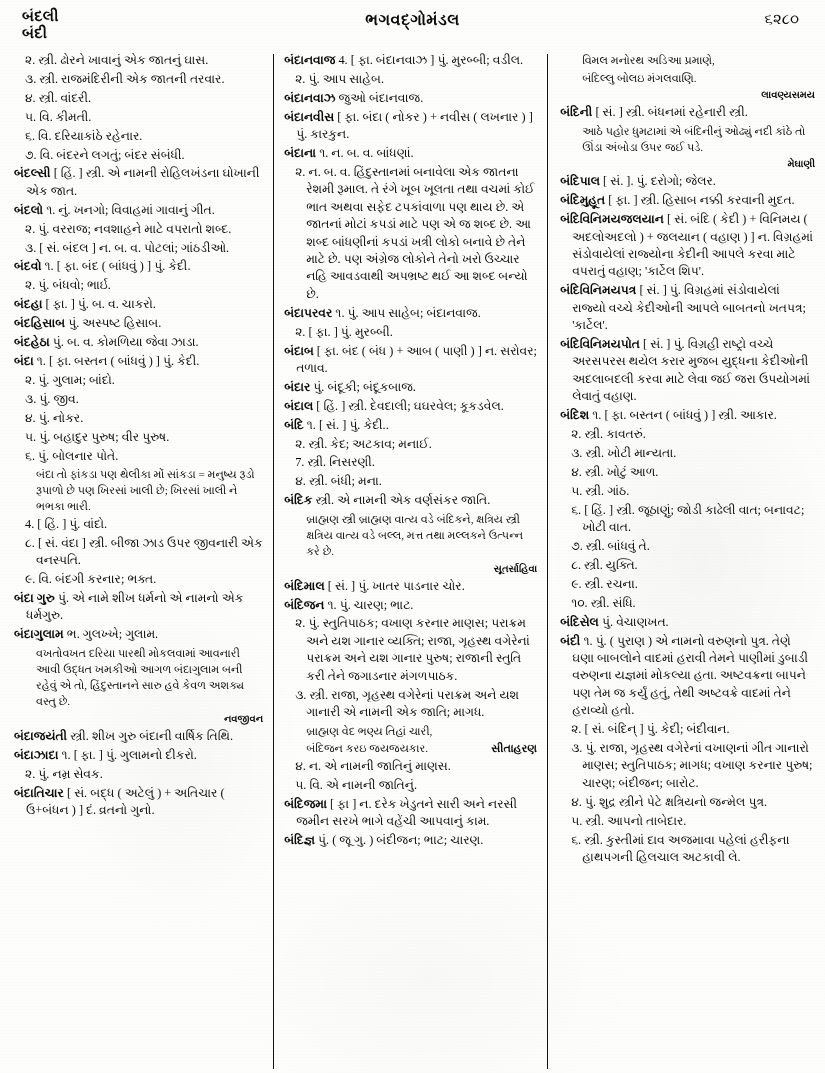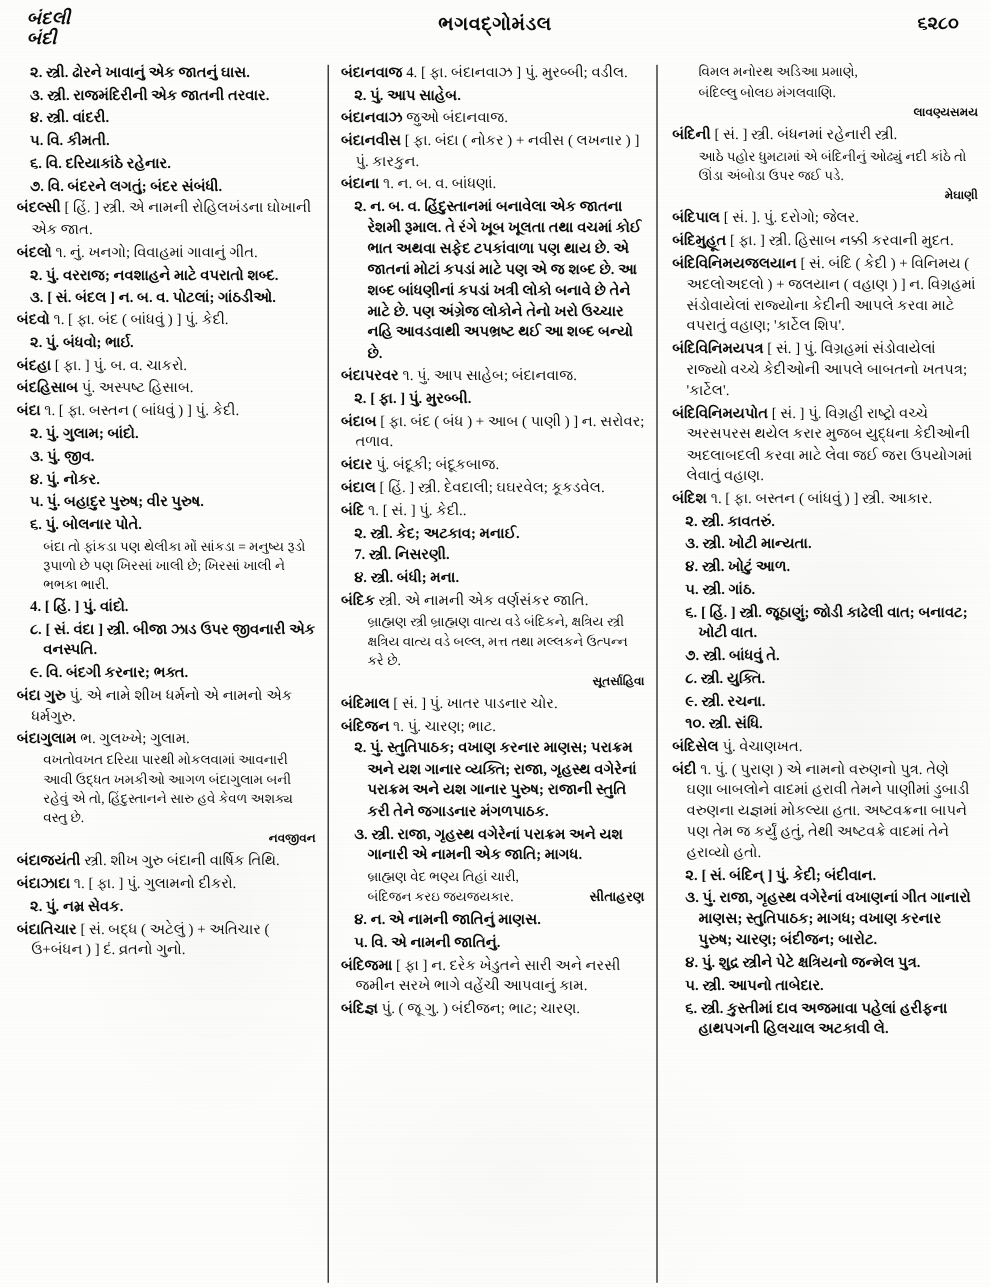--- a/index.html
+++ b/index.html
@@ -44,37 +44,36 @@
     height: 52px;
   }
   .head-left {
     position: absolute;
     left: 22px;
     top: 8px;
     font-weight: bold;
     font-size: 15px;
     line-height: 17px;
     letter-spacing: .2px;
-    font-style: italic;
   }
   .head-left div { white-space: nowrap; }
   .head-center {
     position: absolute;
     left: 0; right: 0;
     top: 11px;
     text-align: center;
     font-weight: bold;
     font-size: 16px;
     letter-spacing: .4px;
   }
   .head-right {
     position: absolute;
     right: 26px;
     top: 11px;
-    font-weight: bold;
+    font-weight: normal;
     font-size: 15px;
   }
 
   
   .columns {
     position: absolute;
     top: 52px;
     left: 14px;
     right: 10px;
     bottom: 4px;
@@ -104,21 +103,20 @@
     text-indent: 0;
     padding-left: 12px;
     text-indent: -12px;
     margin: 0 0 1.5px 0;
   }
   
   .sense {
     padding-left: 22px;
     text-indent: -11px;
     margin: 0 0 1.5px 0;
-    font-weight: bold;
   }
   
   .quote {
     font-size: 11.2px;
     line-height: 16px;
     padding-left: 22px;
     margin: 0 0 1.5px 0;
   }
   .attrib {
     font-size: 10px;
@@ -159,20 +157,21 @@
         <p class="sense">૬. વિ. દરિયાકાંઠે રહેનાર.</p>
         <p class="sense">૭. વિ. બંદરને લગતું; બંદર સંબંધી.</p>
         <p class="hw-par"><span class="hw">બંદલ્સી</span><span> [ હિં. ] સ્ત્રી. એ નામની રોહિલખંડના ઘોખાની એક જાત.</span></p>
         <p class="hw-par"><span class="hw">બંદલો</span><span> ૧. નું. ખનગો; વિવાહમાં ગાવાનું ગીત.</span></p>
         <p class="sense">૨. પું. વરરાજ; નવશાહને માટે વપરાતો શબ્દ.</p>
         <p class="sense">૩. [ સં. બંદલ ] ન. બ. વ. પોટલાં; ગાંઠડીઓ.</p>
         <p class="hw-par"><span class="hw">બંદવો</span><span> ૧. [ ફા. બંદ ( બાંધવું ) ] પું. કેદી.</span></p>
         <p class="sense">૨. પું. બંધવો; ભાર્ઇ.</p>
         <p class="hw-par"><span class="hw">બંદહા</span><span> [ ફા. ] પું. બ. વ. ચાકરો.</span></p>
         <p class="hw-par"><span class="hw">બંદહિસાબ</span><span> પું. અસ્પષ્ટ હિસાબ.</span></p>
+        <p class="hw-par"><span class="hw">બંદહેઠા</span><span> પું. બ. વ. કોમળિયા જેવા ઝાડા.</span></p>
         <p class="hw-par"><span class="hw">બંદા</span><span> ૧. [ ફા. બસ્તન ( બાંધવું ) ] પું. કેદી.</span></p>
         <p class="sense">૨. પું. ગુલામ; બાંદો.</p>
         <p class="sense">૩. પું. જીવ.</p>
         <p class="sense">૪. પું. નોકર.</p>
         <p class="sense">૫. પું. બહાદુર પુરુષ; વીર પુરુષ.</p>
         <p class="sense">૬. પું. બોલનાર પોતે.</p>
         <p class="quote">બંદા તો ફાંકડા પણ થેલીકા મોં સાંકડા = મનુષ્ય રૂડો રૂપાળો છે પણ ખિરસાં ખાલી છે; ખિરસાં ખાલી ને ભભકા ભારી.</p>
         <p class="sense">4. [ હિં. ] પું. વાંદો.</p>
         <p class="sense">૮. [ સં. વંદા ] સ્ત્રી. બીજા ઝાડ ઉપર જીવનારી એક વનસ્પતિ.</p>
         <p class="sense">૯. વિ. બંદગી કરનાર; ભક્ત.</p>

